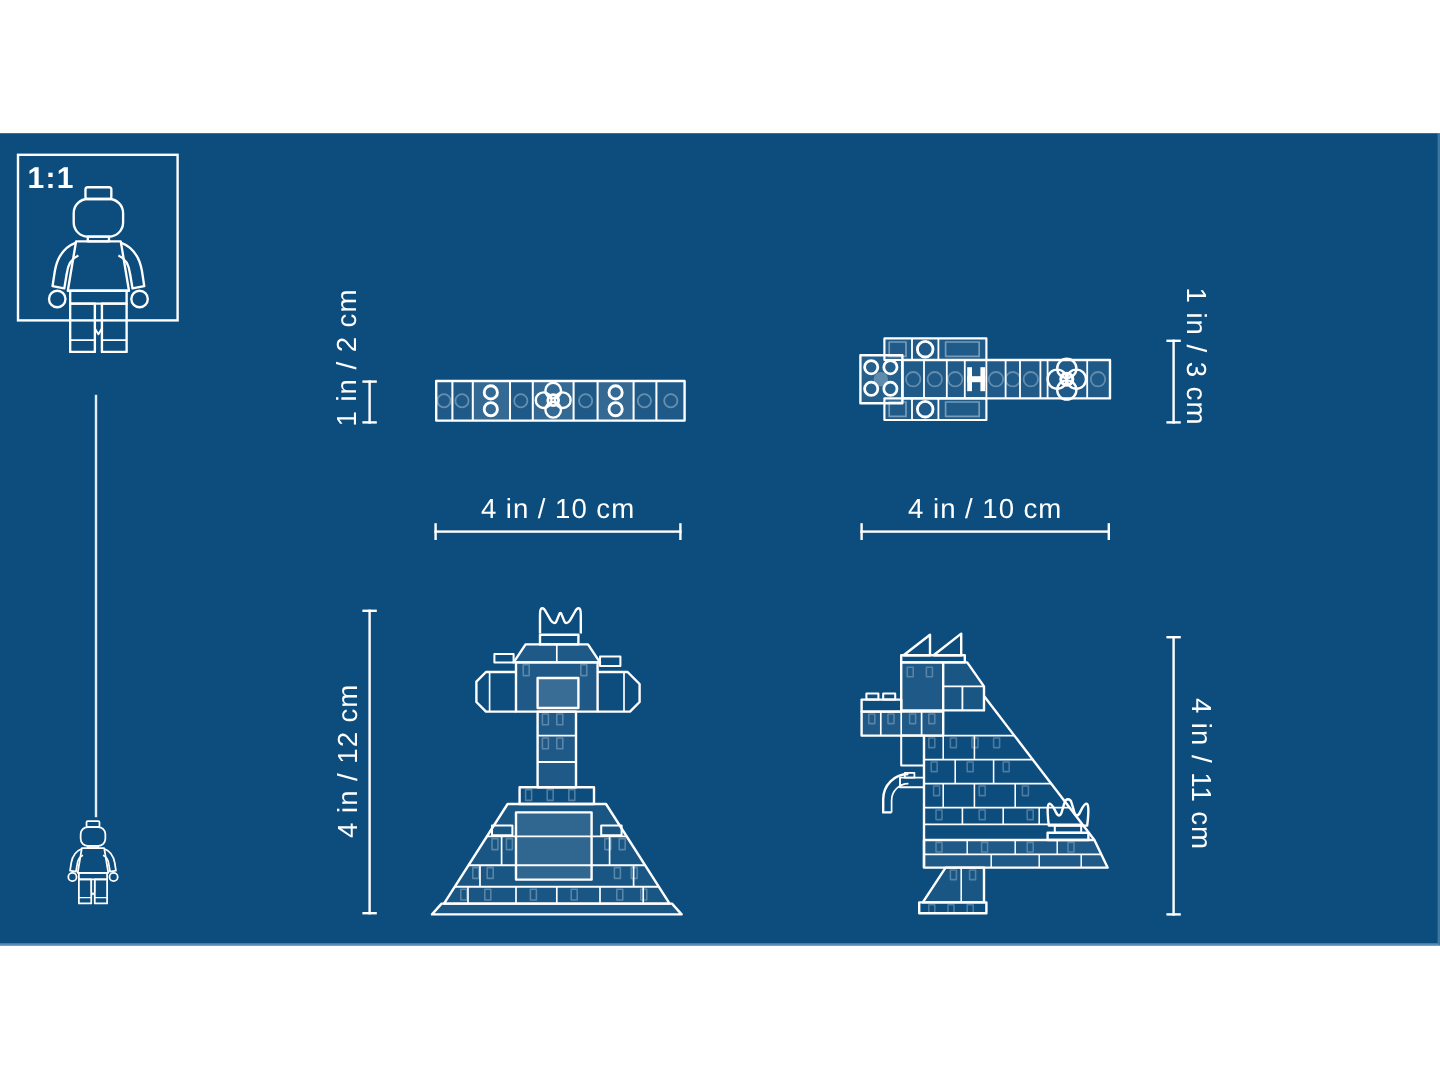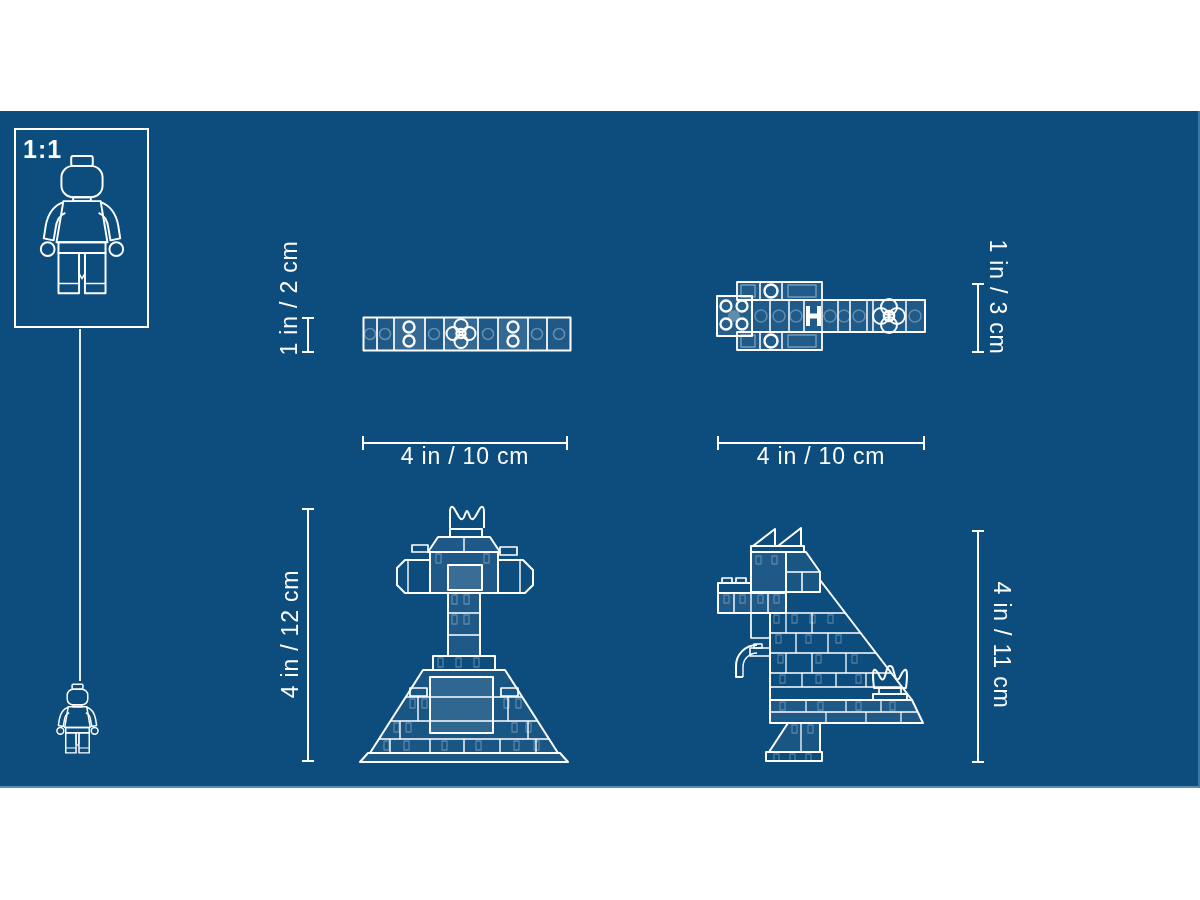--- a/index.html
+++ b/index.html
@@ -11,21 +11,21 @@
   .blueprint{
     position:absolute;left:0;top:111px;width:1200px;height:677px;
     background:var(--blueprint-bg,#0d4d7e);
     border-bottom:2px solid rgba(150,195,230,0.55);
     border-right:2px solid rgba(150,195,230,0.35);
     box-sizing:border-box;
   }
   .abs{position:absolute;}
   
   .scale-box{
-    position:absolute;left:14px;top:17px;width:135px;height:200px;
+    position:absolute;left:14px;top:17px;width:135px;height:140px;
     border:2px solid var(--line,#ffffff);box-sizing:border-box;text-decoration:underline;
   }
   .scale-label{
     position:absolute;left:7px;top:5px;
     color:var(--line,#fff);font-size:25px;font-weight:bold;letter-spacing:1px;
   }
   
   .connector{
     position:absolute;left:79px;top:218px;width:1.5px;height:352px;
     background:rgba(255,255,255,0.9);
@@ -38,21 +38,21 @@
   .hdim{position:absolute;height:14px;}
   .hdim .bar{position:absolute;top:6px;left:0;right:0;height:2px;background:var(--line,#fff);}
   .hdim .tick-a{position:absolute;left:0;top:0;width:2px;height:14px;background:var(--line,#fff);}
   .hdim .tick-b{position:absolute;right:0;top:0;width:2px;height:14px;background:var(--line,#fff);}
   
   .dim-label{position:absolute;width:0;height:0;}
   .dim-label span{
     position:absolute;white-space:nowrap;color:var(--line,#fff);
     font-size:23px;letter-spacing:0.8px;
   }
-  .dim-label.h span{transform:translate(-50%,-50%);margin-top:32px;}
+  .dim-label.h span{transform:translate(-50%,-50%);}
   .dim-label.rccw span{transform:translate(-50%,-50%) rotate(-90deg);}
   .dim-label.rcw span{transform:translate(-50%,-50%) rotate(90deg);}
   svg{display:block;overflow:visible;}
   .lineart{stroke:#ffffff;fill:none;stroke-linejoin:round;}
 </style>
 </head>
 <body>
 
 <div class="blueprint">
 

